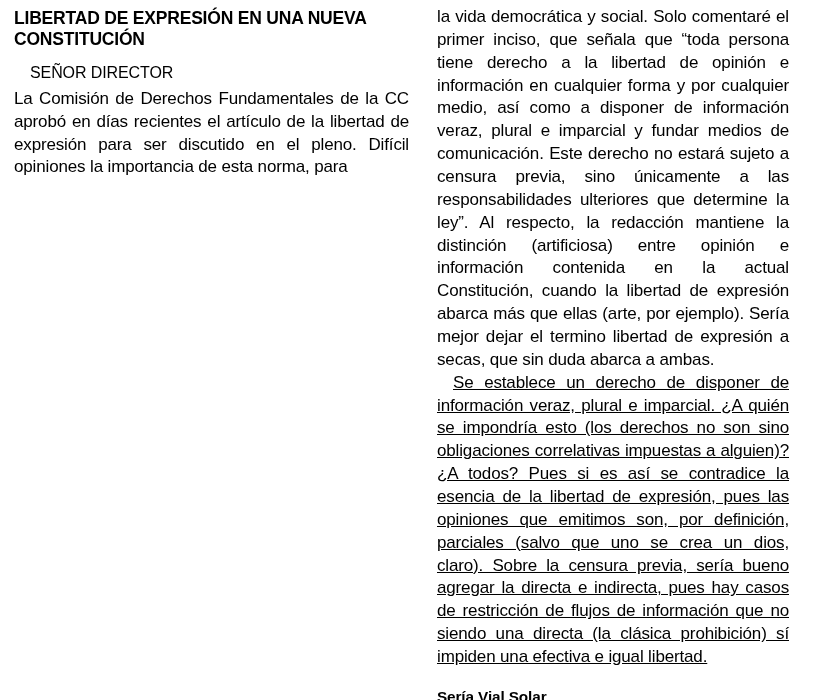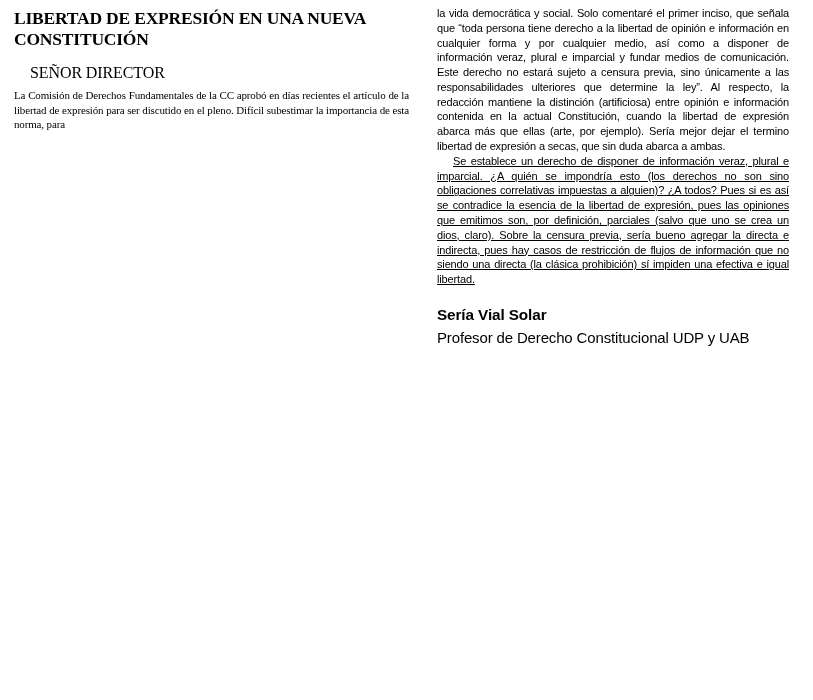--- a/index.html
+++ b/index.html
@@ -24,21 +24,20 @@
   .columns {
     display: flex;
     flex-direction: row;
     align-items: flex-start;
     gap: 28px;
     height: 100%;
   }
   .col-left {
     width: 395px;
     flex: 0 0 395px;
-    font-family: Liberation Serif, serif;
   }
   .col-right {
     width: 352px;
     flex: 0 0 352px;
     position: relative;
     top: -2px;
   }
   .headline {
     font-weight: bold;
     font-size: 17.5px;
@@ -46,21 +45,21 @@
     letter-spacing: -0.2px;
     margin: 0 0 12px 0;
   }
   .kicker {
     font-size: 16px;
     line-height: 1.2;
     margin: 0 0 6px 16px;
     letter-spacing: -0.1px;
   }
   .body-text {
-    font-size: 11px;
+    font-size: 17px;
     line-height: 1.345;
     text-align: justify;
     letter-spacing: -0.15px;
     margin: 0;
   }
   .col-left .body-text {
     text-align: justify;
   }
   .col-right p.body-text {
     margin: 0;
@@ -85,21 +84,21 @@
 </style>
 </head>
 <body>
 
 <div class="page">
   <div class="columns">
 
     <div class="col-left">
       <h1 class="headline">LIBERTAD DE EXPRESIÓN EN UNA NUEVA CONSTITUCIÓN</h1>
       <div class="kicker">SEÑOR DIRECTOR</div>
-      <p class="body-text">La Comisión de Derechos Fundamentales de la CC aprobó en días recientes el artículo de la libertad de expresión para ser discutido en el pleno. Difícil subestimar la importancia de esta norma, para</p>
+      <p class="body-text">La Comisión de Derechos Fundamentales de la CC aprobó en días recientes el artículo de la libertad de expresión para ser discutido en el pleno. Difícil opiniones la importancia de esta norma, para</p>
     </div>
 
     <div class="col-right">
       <p class="body-text">la vida democrática y social. Solo comentaré el primer inciso, que señala que “toda persona tiene derecho a la libertad de opinión e información en cualquier forma y por cualquier medio, así como a disponer de información veraz, plural e imparcial y fundar medios de comunicación. Este derecho no estará sujeto a censura previa, sino únicamente a las responsabilidades ulteriores que determine la ley”. Al respecto, la redacción mantiene la distinción (artificiosa) entre opinión e información contenida en la actual Constitución, cuando la libertad de expresión abarca más que ellas (arte, por ejemplo). Sería mejor dejar el termino libertad de expresión a secas, que sin duda abarca a ambas.</p>
       <p class="body-text">Se establece un derecho de disponer de información veraz, plural e imparcial. ¿A quién se impondría esto (los derechos no son sino obligaciones correlativas impuestas a alguien)? ¿A todos? Pues si es así se contradice la esencia de la libertad de expresión, pues las opiniones que emitimos son, por definición, parciales (salvo que uno se crea un dios, claro). Sobre la censura previa, sería bueno agregar la directa e indirecta, pues hay casos de restricción de flujos de información que no siendo una directa (la clásica prohibición) sí impiden una efectiva e igual libertad.</p>
       <div class="byline">Sería Vial Solar</div>
       <div class="byline-sub">Profesor de Derecho Constitucional UDP y UAB</div>
     </div>
 
   </div>

